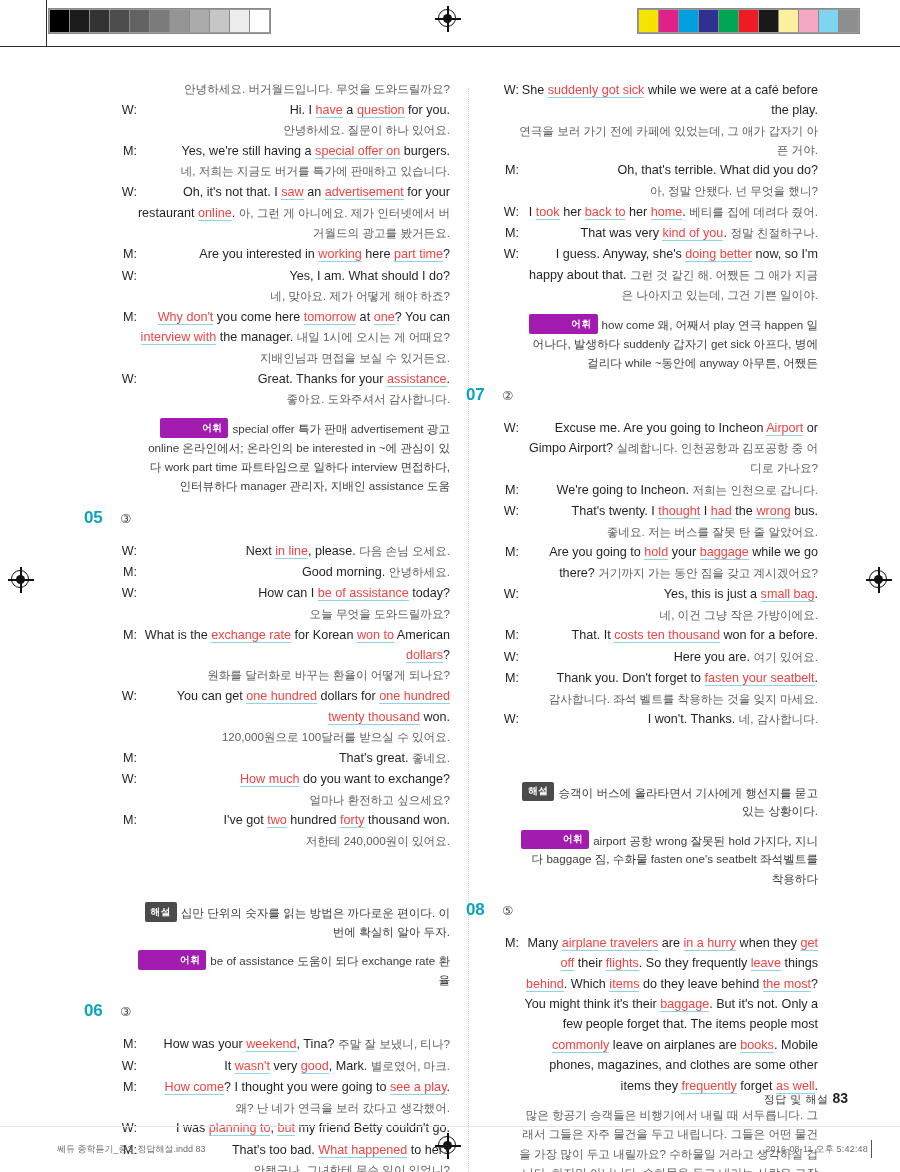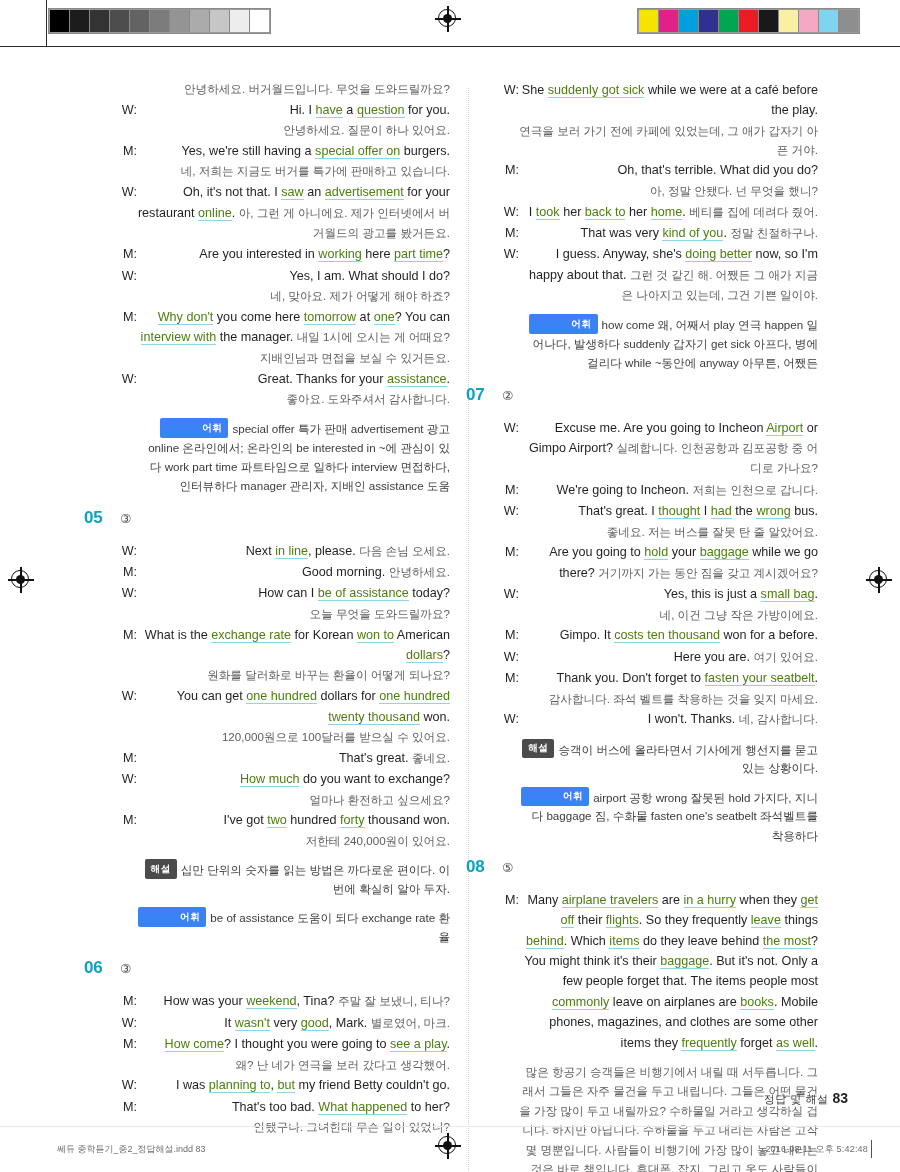--- a/index.html
+++ b/index.html
@@ -169,21 +169,21 @@
   .ko-inline { font-size: 11.6px; color: #5d5d5d; }
   .para-ko {
     font-size: 11.6px;
     line-height: 1.68;
     margin: 9px 0 0 17px;
     color: #5d5d5d;
   }
 
   
   .k {
-    color: #4d7c0f;
+    color: #ef4444;
     border-bottom: 1px solid #8fd4e4;
   }
 
   
   .note {
     font-size: 11.6px;
     line-height: 1.66;
     color: #3b3b3b;
     margin: 9px 0 0 17px;
     text-indent: 0;
@@ -192,22 +192,22 @@
     display: inline-block;
     font-size: 9.6px;
     font-weight: bold;
     color: #ffffff;
     padding: 1.5px 6px 2px 6px;
     border-radius: 2px;
     vertical-align: 2px;
     margin-right: 4px;
     letter-spacing: 0.5px;
   }
-  .badge-voca { background: #3b82f6; padding-left: 42px; }
-  .badge-expl { background: #4b4b4b; }
+  .badge-voca { background: #a21caf; padding-left: 42px; }
+  .badge-expl { background: #4b4b4b; margin-top: 43px; }
 
   
   .pg-footer {
     position: absolute;
     right: 52px;
     top: 1010px;
     font-size: 11px;
     color: #3b3b3b;
   }
   .pg-footer .label { margin-right: 4px; letter-spacing: 0.5px; }
@@ -470,35 +470,35 @@
             <div class="line">
               <span class="spk">W:</span>
               <span class="utt"><span>Excuse me. Are you going to Incheon </span><span class="k">Airport</span><span> or Gimpo Airport? </span><span class="ko-inline">실례합니다. 인천공항과 김포공항 중 어디로 가나요?</span></span>
             </div>
             <div class="line">
               <span class="spk">M:</span>
               <span class="utt"><span>We're going to Incheon. </span><span class="ko-inline">저희는 인천으로 갑니다.</span></span>
             </div>
             <div class="line">
               <span class="spk">W:</span>
-              <span class="utt"><span>That's great. I </span><span class="k">thought</span><span> I </span><span class="k">had</span><span> the </span><span class="k">wrong</span><span> bus.</span></span>
+              <span class="utt"><span>That's twenty. I </span><span class="k">thought</span><span> I </span><span class="k">had</span><span> the </span><span class="k">wrong</span><span> bus.</span></span>
             </div>
             <div class="ko">좋네요. 저는 버스를 잘못 탄 줄 알았어요.</div>
             <div class="line">
               <span class="spk">M:</span>
               <span class="utt"><span>Are you going to </span><span class="k">hold</span><span> your </span><span class="k">baggage</span><span> while we go there? </span><span class="ko-inline">거기까지 가는 동안 짐을 갖고 계시겠어요?</span></span>
             </div>
             <div class="line">
               <span class="spk">W:</span>
               <span class="utt"><span>Yes, this is just a </span><span class="k">small bag</span><span>.</span></span>
             </div>
             <div class="ko">네, 이건 그냥 작은 가방이에요.</div>
             <div class="line">
               <span class="spk">M:</span>
-              <span class="utt"><span>Gimpo. It </span><span class="k">costs ten thousand</span><span> won for a before.</span></span>
+              <span class="utt"><span>That. It </span><span class="k">costs ten thousand</span><span> won for a before.</span></span>
             </div>
             <div class="line">
               <span class="spk">W:</span>
               <span class="utt"><span>Here you are. </span><span class="ko-inline">여기 있어요.</span></span>
             </div>
             <div class="line">
               <span class="spk">M:</span>
               <span class="utt"><span>Thank you. Don't forget to </span><span class="k">fasten your seatbelt</span><span>.</span></span>
             </div>
             <div class="ko">감사합니다. 좌석 벨트를 착용하는 것을 잊지 마세요.</div>

